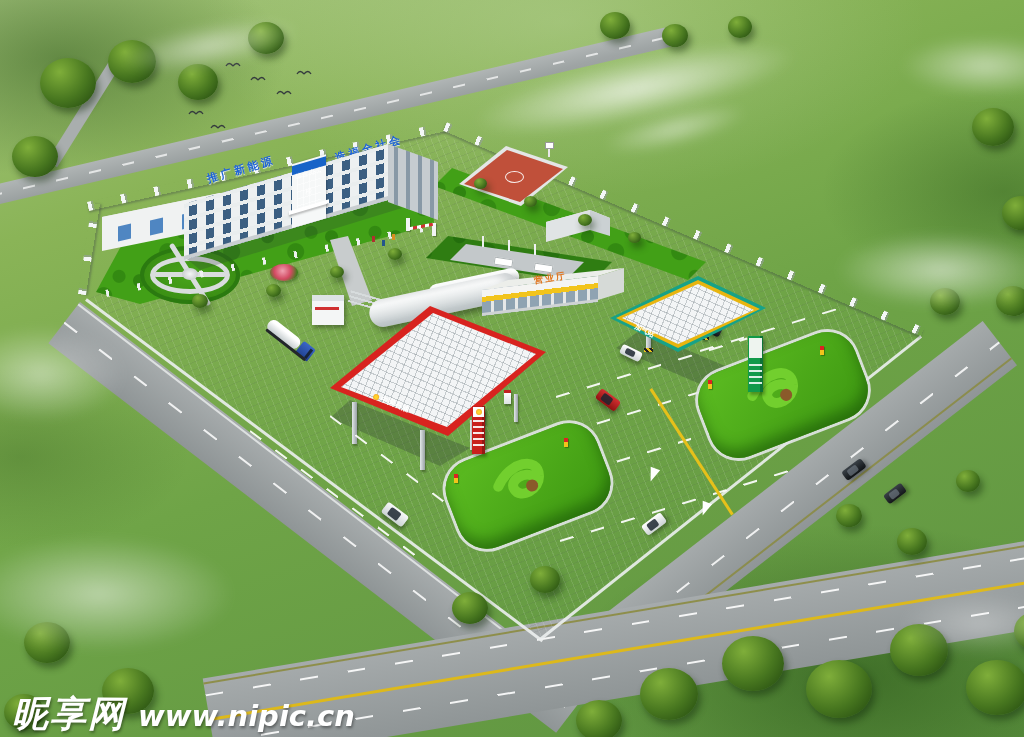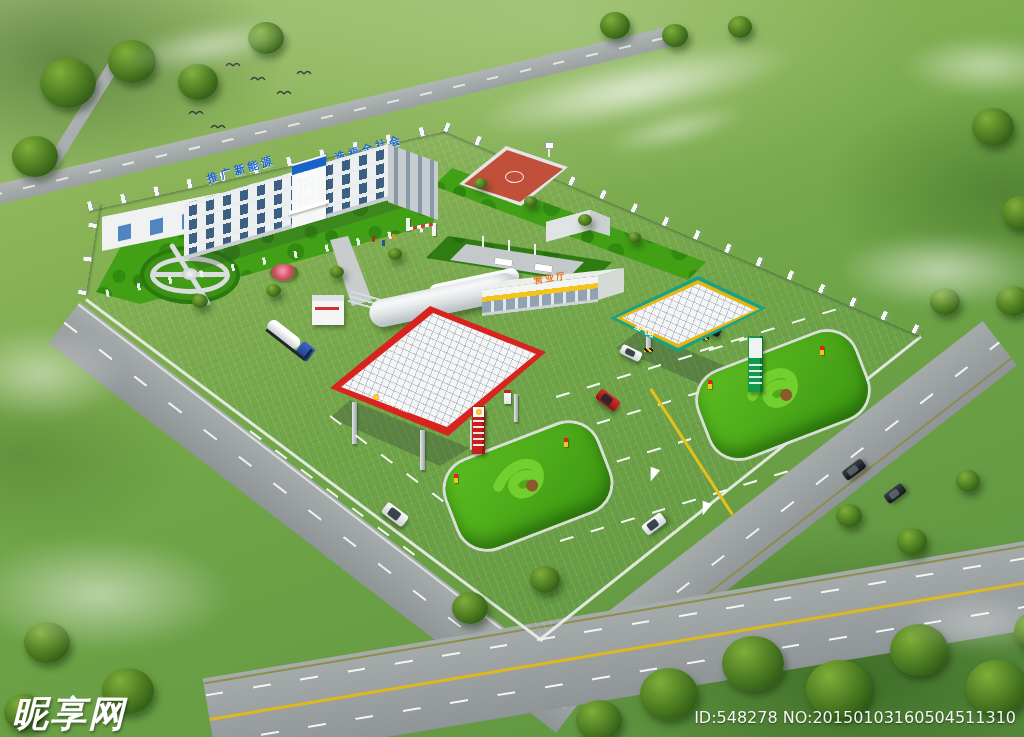--- a/index.html
+++ b/index.html
@@ -357,16 +357,16 @@
   <div class="cloud" style="left:120px;top:24px;width:180px;height:44px;opacity:.55;transform:rotate(-10deg);"></div>
   <div class="cloud" style="left:600px;top:112px;width:150px;height:34px;opacity:.5;transform:rotate(-14deg);"></div>
   <div class="cloud" style="left:900px;top:36px;width:170px;height:60px;opacity:.55;"></div>
   <div class="cloud" style="left:836px;top:232px;width:210px;height:76px;opacity:.6;"></div>
   <div class="cloud" style="left:-44px;top:326px;width:170px;height:96px;opacity:.5;"></div>
   <div class="cloud" style="left:-36px;top:536px;width:270px;height:116px;opacity:.55;"></div>
   <div class="cloud" style="left:900px;top:592px;width:160px;height:64px;opacity:.35;"></div>
 
   <div class="wm-left">
     <span class="cn">昵享网</span>
-  </div>
-  <div class="wm-right">ID:548278 NO:20150103160504511310</div>
+    <span class="url">www.nipic.cn</span>
+  </div>
 
 </div>
 
 </body></html>

